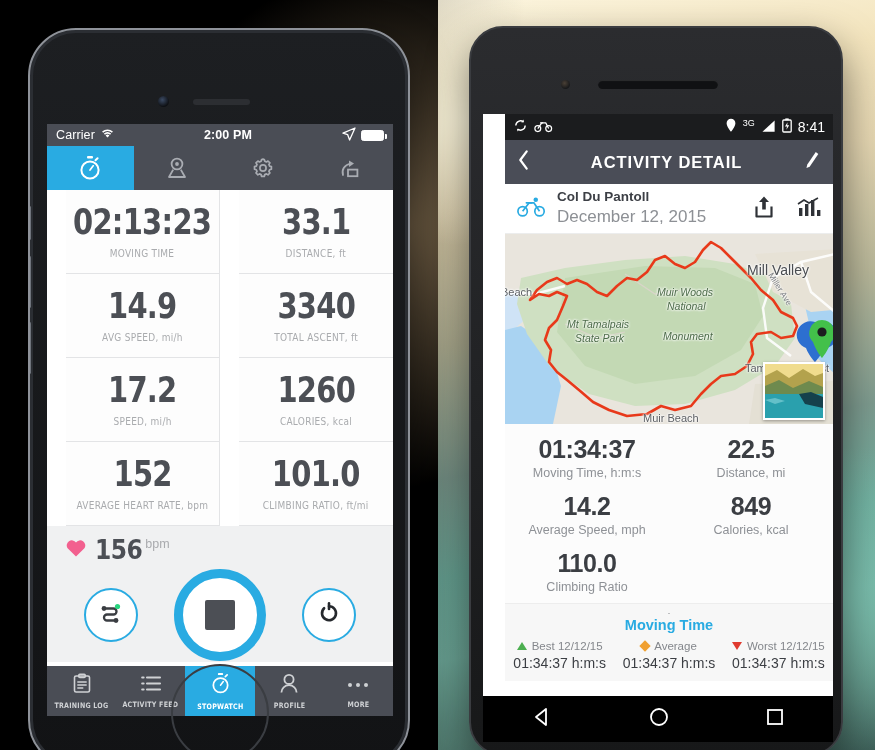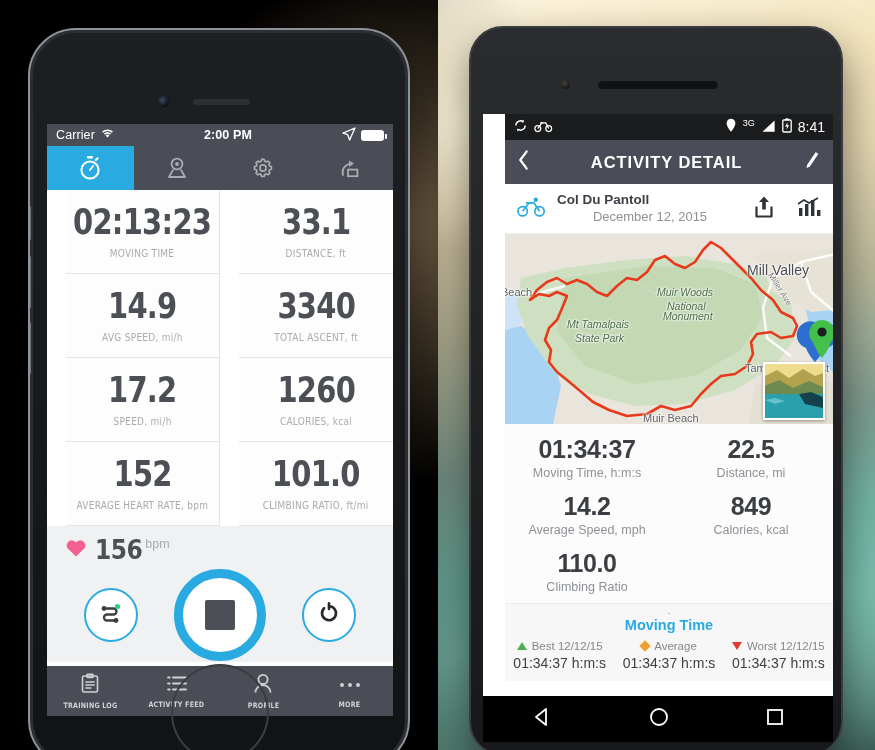--- a/index.html
+++ b/index.html
@@ -209,21 +209,21 @@
   }
   .an-title {
     flex: 1; text-align: center; font-weight: 700; font-size: 16.5px;
     letter-spacing: .9px;
   }
   .an-actheader {
     height: 50px; background: #fff; display: flex; align-items: center;
     padding: 0 12px; gap: 10px; border-bottom: 1px solid #eceded;
   }
   .act-name { font-size: 13.5px; font-weight: 700; color: #3c3f45; line-height: 1.25; }
-  .act-date { font-size: 13px; color: #8d9095; line-height: 1.25; text-align: center; }
+  .act-date { font-size: 17px; color: #8d9095; line-height: 1.25; }
 
   
   .an-map { height: 190px; position: relative; overflow: hidden;
             background: linear-gradient(180deg,#e9e5dc,#e2ded4); }
   .maplab {
     position: absolute; font-size: 11px; color: #5c5f63;
     text-shadow: 0 0 3px #fff, 0 0 3px #fff, 0 0 2px #fff;
     white-space: nowrap;
   }
   .maplab.park { font-style: italic; color: #4c6b48; font-size: 10.5px; text-align: center; }
@@ -407,20 +407,31 @@
           <span class="btab-lab">TRAINING LOG</span>
         </div>
         <div class="btab">
           <span>
             <svg width="22" height="19" viewBox="0 0 22 19">
                 <path d="M7 3.5h13M7 9.5h13M7 15.5h13" stroke="#cfd1d4" stroke-width="2.1" stroke-linecap="round"></path>
                 <path d="M2.2 3.5h1.4M2.2 9.5h1.4M2.2 15.5h1.4" stroke="#cfd1d4" stroke-width="2.1" stroke-linecap="round"></path>
               </svg>
           </span>
           <span class="btab-lab">ACTIVITY FEED</span>
+        </div>
+        <div class="btab active">
+          <span>
+            <svg width="21" height="23" viewBox="0 0 24 26">
+                <rect x="9" y="1" width="6" height="2.4" rx="1" fill="#fff"></rect>
+                <path d="M17.5 5.2 19.6 3.2" stroke="#fff" stroke-width="2" stroke-linecap="round"></path>
+                <circle cx="12" cy="15" r="8.2" fill="none" stroke="#fff" stroke-width="2"></circle>
+                <path d="M12 15 15.2 10.8" stroke="#fff" stroke-width="1.7" stroke-linecap="round"></path>
+              </svg>
+          </span>
+          <span class="btab-lab">STOPWATCH</span>
         </div>
         <div class="btab">
           <span>
             <svg width="20" height="21" viewBox="0 0 20 21">
                 <circle cx="10" cy="6.4" r="4.6" fill="none" stroke="#cfd1d4" stroke-width="1.8"></circle>
                 <path d="M2.4 19.6c0-4.3 3.4-7.4 7.6-7.4s7.6 3.1 7.6 7.4" fill="none" stroke="#cfd1d4" stroke-width="1.8"></path>
               </svg>
           </span>
           <span class="btab-lab">PROFILE</span>
         </div>
@@ -551,21 +562,21 @@
           <g>
             <path d="M322 88 a13 13 0 0 1 0 26 l0 0 c-3 8 -9 14 -9 14 s-6 -6 -9 -14 a13 13 0 0 1 9 -26 z" fill="#2d6fd0" transform="translate(-3,0)"></path>
             <path d="M317 86 a13 13 0 0 1 9 22 c-3 9 -9 16 -9 16 s-6 -7 -9 -16 a13 13 0 0 1 9 -22 z" fill="#43c04a"></path>
             <circle cx="317" cy="98" r="4.6" fill="#1c1d1f"></circle>
           </g>
         </svg>
 
         <div class="maplab city" style="right:24px; top:28px;">Mill Valley</div>
         <div class="maplab park" style="left:152px; top:52px;">Muir Woods</div>
         <div class="maplab park" style="left:162px; top:66px;">National</div>
-        <div class="maplab park" style="left:158px; top:76px;">Monument</div>
+        <div class="maplab park" style="left:158px; top:96px;">Monument</div>
         <div class="maplab park" style="left:62px; top:84px;">Mt Tamalpais</div>
         <div class="maplab park" style="left:70px; top:98px;">State Park</div>
         <div class="maplab" style="left:-4px; top:52px;">Beach</div>
         <div class="maplab" style="left:138px; bottom:0px;">Muir Beach</div>
         <div class="maplab" style="left:240px; top:128px;">Tama</div>
         <div class="maplab" style="right:4px; top:128px;">st</div>
         <div class="maplab street" style="right:34px; top:50px; transform:rotate(58deg);">Miller Ave</div>
 
         <div class="photo-thumb">
           <svg width="58" height="54" viewBox="0 0 58 54">

